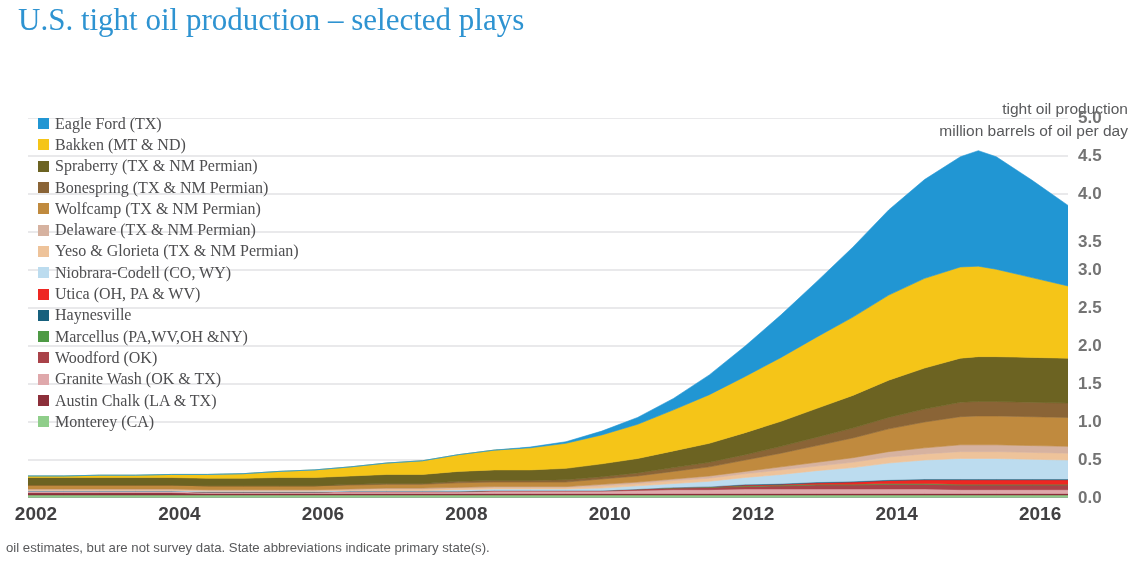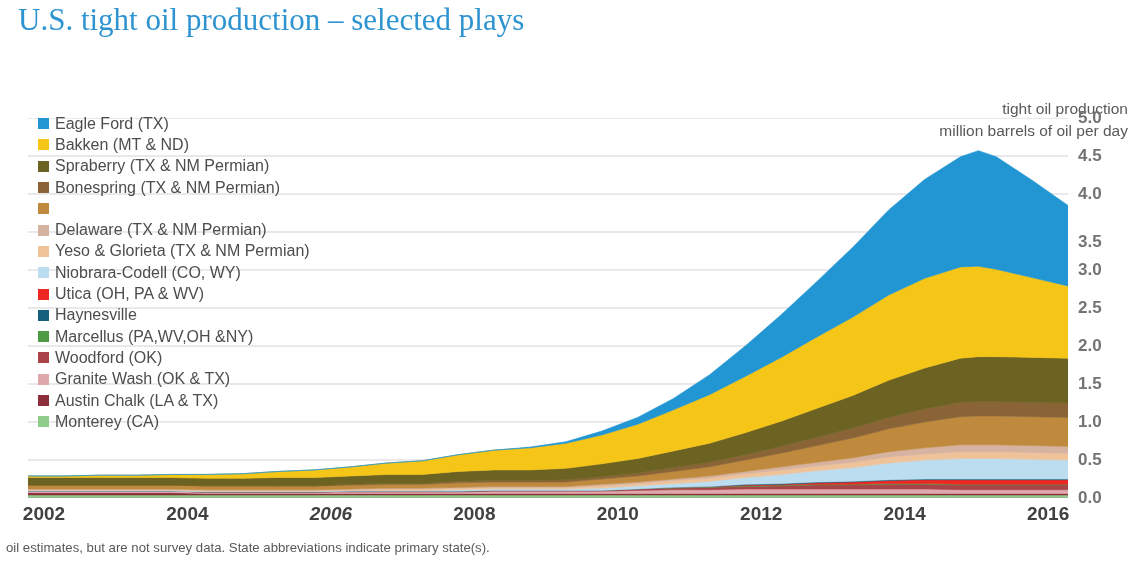--- a/index.html
+++ b/index.html
@@ -32,20 +32,21 @@
     color:#58595b;
     line-height:1.42;
     margin-top:48px;
   }
   .axis-caption div{white-space:nowrap;}
 
   
   .legend{
     position:absolute;left:38px;top:113px;
     z-index:6;
+    font-family:Liberation Serif, serif;
   }
   .legend-row{
     display:flex;align-items:center;
     height:21.3px;
     white-space:nowrap;
   }
   .swatch{
     width:11px;height:11px;
     flex:0 0 auto;
     margin-right:6px;
@@ -74,21 +75,21 @@
     position:absolute;left:0;
     font-size:17px;
     font-weight:bold;
     color:#737373;
     transform:translateY(-50%);
   }
 
   
   .xlabels{
     position:absolute;
-    left:16px;top:503px;
+    left:8px;top:503px;
     width:1056px;height:30px;
   }
   .xlabel{
     position:absolute;top:0;
     font-size:19px;
     font-weight:bold;
     color:#414042;
     transform:translateX(-50%);
   }
 
@@ -130,20 +131,21 @@
       <div class="legend-row">
         <span class="swatch" style="background: rgb(108, 99, 34);"></span>
         <span class="legend-label">Spraberry (TX &amp; NM Permian)</span>
       </div>
       <div class="legend-row">
         <span class="swatch" style="background: rgb(138, 100, 54);"></span>
         <span class="legend-label">Bonespring (TX &amp; NM Permian)</span>
       </div>
       <div class="legend-row">
         <span class="swatch" style="background: rgb(192, 138, 62);"></span>
+        <span class="legend-label">Wolfcamp (TX &amp; NM Permian)</span>
       </div>
       <div class="legend-row">
         <span class="swatch" style="background: rgb(214, 178, 160);"></span>
         <span class="legend-label">Delaware (TX &amp; NM Permian)</span>
       </div>
       <div class="legend-row">
         <span class="swatch" style="background: rgb(238, 195, 154);"></span>
         <span class="legend-label">Yeso &amp; Glorieta (TX &amp; NM Permian)</span>
       </div>
       <div class="legend-row">
@@ -229,21 +231,21 @@
       <div class="ylabel" style="top: 190px;">2.5</div>
       <div class="ylabel" style="top: 152px;">3.0</div>
       <div class="ylabel" style="top: 124px;">3.5</div>
       <div class="ylabel" style="top: 76px;">4.0</div>
       <div class="ylabel" style="top: 38px;">4.5</div>
       <div class="ylabel" style="top: 0px;">5.0</div>
     </div>
   <div class="xlabels" id="xlabels">
       <div class="xlabel" style="left: 28px;">2002</div>
       <div class="xlabel" style="left: 171.448px;">2004</div>
-      <div class="xlabel" style="left: 314.897px; font-style: italic;">2006</div>
+      <div class="xlabel" style="left: 314.897px;">2006</div>
       <div class="xlabel" style="left: 458.345px;">2008</div>
       <div class="xlabel" style="left: 601.793px;">2010</div>
       <div class="xlabel" style="left: 745.241px;">2012</div>
       <div class="xlabel" style="left: 888.69px;">2014</div>
       <div class="xlabel" style="left: 1032.14px;">2016</div>
     </div>
 
   <div class="source">
     <div>oil estimates, but are not survey data. State abbreviations indicate primary state(s).</div>
   </div>

